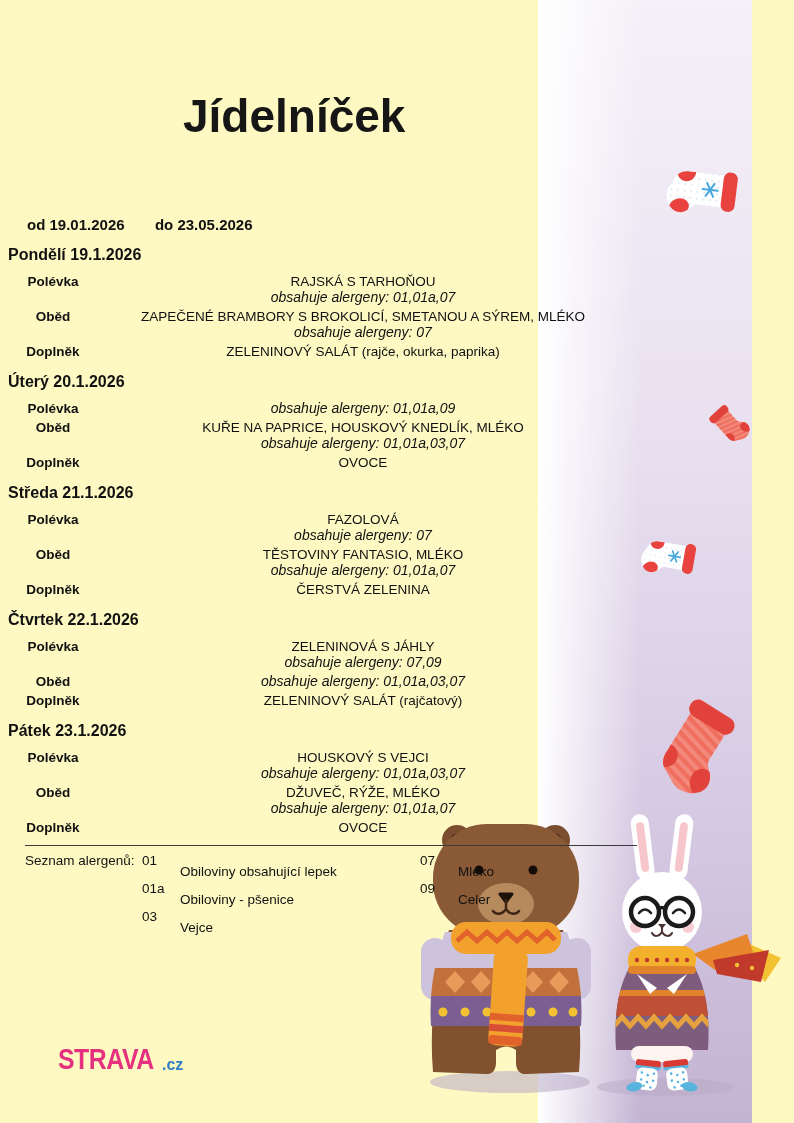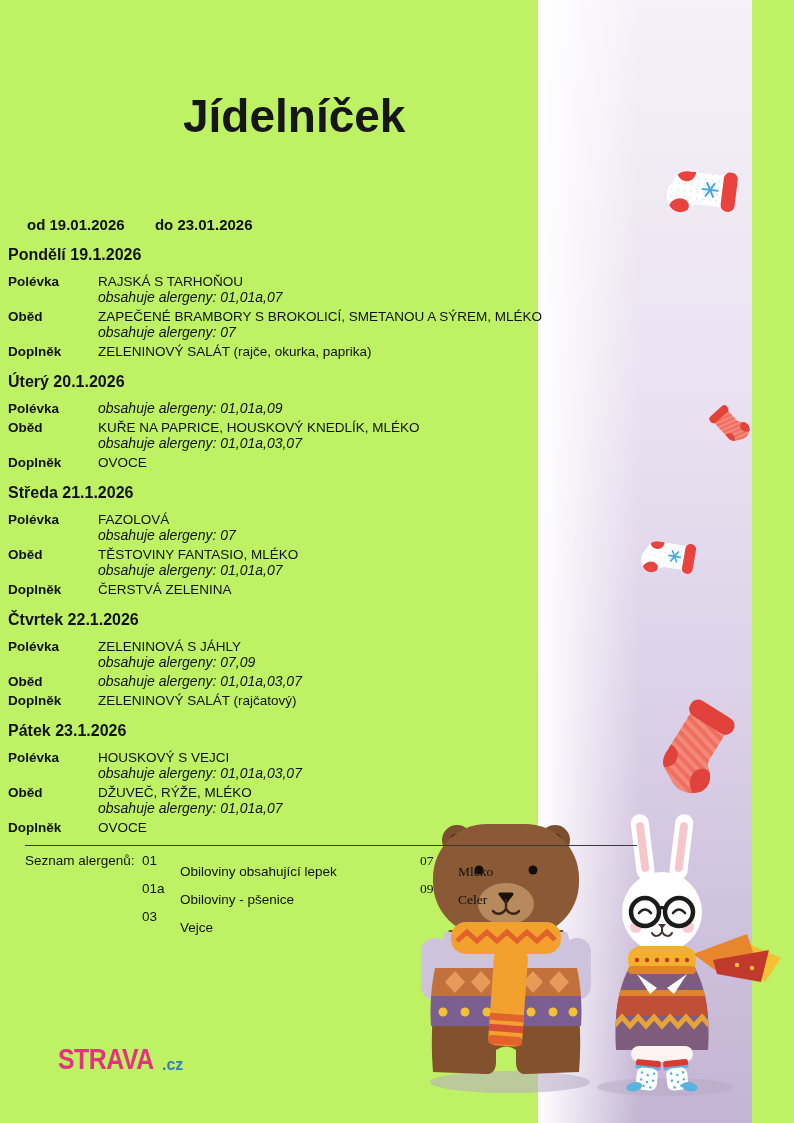--- a/index.html
+++ b/index.html
@@ -1,19 +1,19 @@
 <!DOCTYPE html>
 <html lang="cs"><head>
 <meta charset="utf-8">
 <style>
   html,body{margin:0;padding:0;background:#ffffff;}
   .page{
     position:relative;
     width:794px;height:1123px;
-    background:#bef264;
+    background:#fef9c3;
     overflow:hidden;
     font-family:"Liberation Sans", sans-serif;
     color:#111;
   }
   
   .accent-band{
     position:absolute;top:0;left:538px;width:214px;height:1123px;
     background:
       linear-gradient(to right,#ffffff 0%, rgba(255,255,255,0) 48%),
       linear-gradient(to bottom,#f5f1f8 0%,#eae2f1 35%,#d9cde5 68%,#c3b4d3 100%);
@@ -24,34 +24,34 @@
     font-size:46px;letter-spacing:0;color:#161616;z-index:2;
   }
   .date-line{
     position:absolute;left:27px;top:216px;
     font-size:15px;font-weight:bold;z-index:2;
   }
   .date-line .gap{display:inline-block;width:22px;}
   .menu{position:absolute;left:8px;top:246px;width:620px;z-index:2;}
   .day-block{margin-bottom:13px;}
   .day-title{font-size:16px;font-weight:bold;margin:0 0 10px 0;line-height:18px;}
-  .menu-row{display:flex;margin-bottom:3px;}
+  .menu-row{display:flex;margin-bottom:3px;text-align:center;}
   .row-label{width:90px;flex-shrink:0;font-weight:bold;font-size:13.5px;line-height:16px;}
   .row-content{flex:1;}
   .dish{font-size:13.5px;line-height:16px;}
   .allergens{font-size:14px;font-style:italic;line-height:13px;margin:1px 0 2px 0;}
   .divider{
     position:absolute;left:25px;top:845px;width:612px;height:0;
     border-top:1.4px solid #3a3a3a;z-index:2;
   }
   .legend{position:absolute;left:25px;top:852px;width:640px;font-size:13.5px;z-index:2;}
   .legend-heading{position:absolute;left:0;top:0;line-height:17px;}
   .legend-col{position:absolute;top:0;}
   .legend-col.c1{left:117px;}
-  .legend-col.c2{left:395px;font-family:Liberation Serif, serif;}
+  .legend-col.c2{left:395px;}
   .legend-row{display:flex;line-height:17px;}
   .legend-code{width:38px;flex-shrink:0;}
   .legend-name{white-space:nowrap;margin-top:11px;}
   .footer{position:absolute;left:25px;top:903px;font-size:11.5px;line-height:13.5px;z-index:2;}
   .logo{position:absolute;left:58px;top:1046px;z-index:2;white-space:nowrap;}
   .logo-main{
     color:#e5317f;font-weight:bold;font-size:27px;letter-spacing:-0.5px;
     display:inline-block;transform:scaleX(.92) scaleY(1.08);transform-origin:left bottom;
   }
   .logo-suffix{color:#2f7fc3;font-weight:bold;font-size:16px;}
@@ -300,21 +300,21 @@
     </svg>
   </div>
 
   <h1 class="title">Jídelníček</h1>
 
   <div class="date-line">
     <span>od</span>
     <span>19.01.2026</span>
     <span class="gap"></span>
     <span>do</span>
-    <span>23.01.2026</span>
+    <span>23.05.2026</span>
   </div>
 
   <div class="menu">
 
     <div class="day-block">
       <div class="day-title">Pondělí 19.1.2026</div>
       <div class="menu-row">
         <div class="row-label">Polévka</div>
         <div class="row-content">
           <div class="dish">RAJSKÁ S TARHOŇOU</div>

